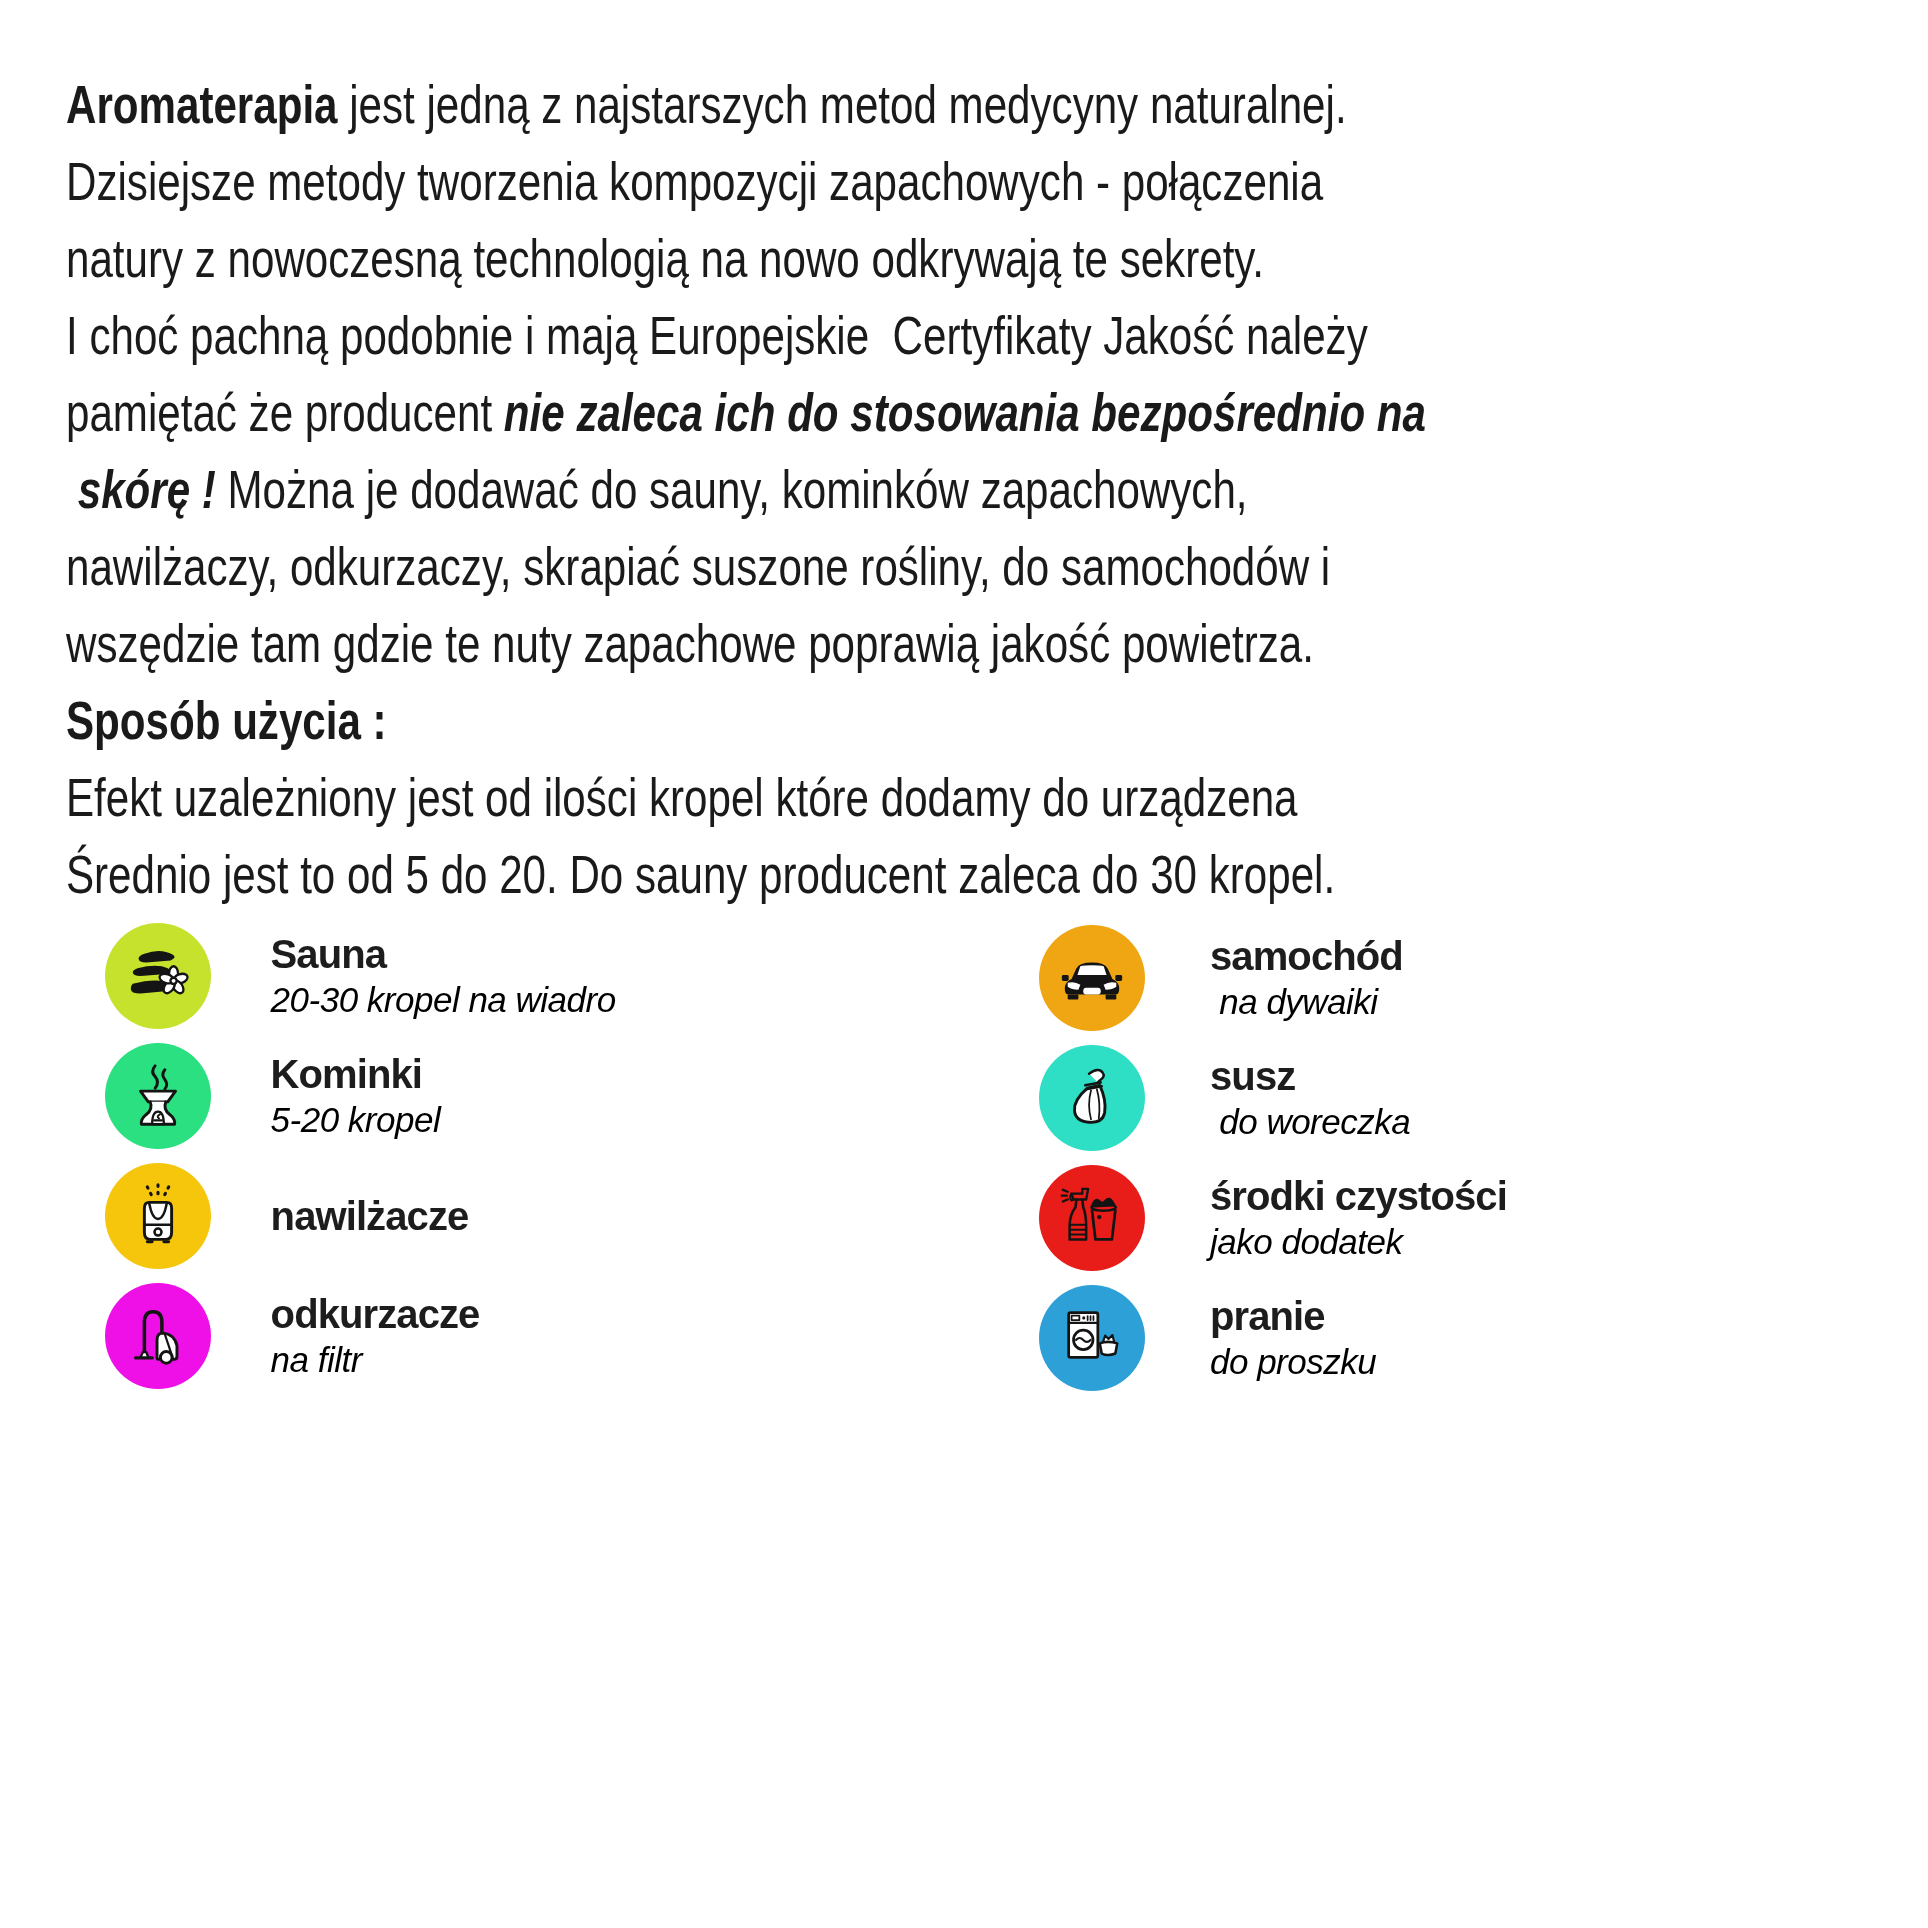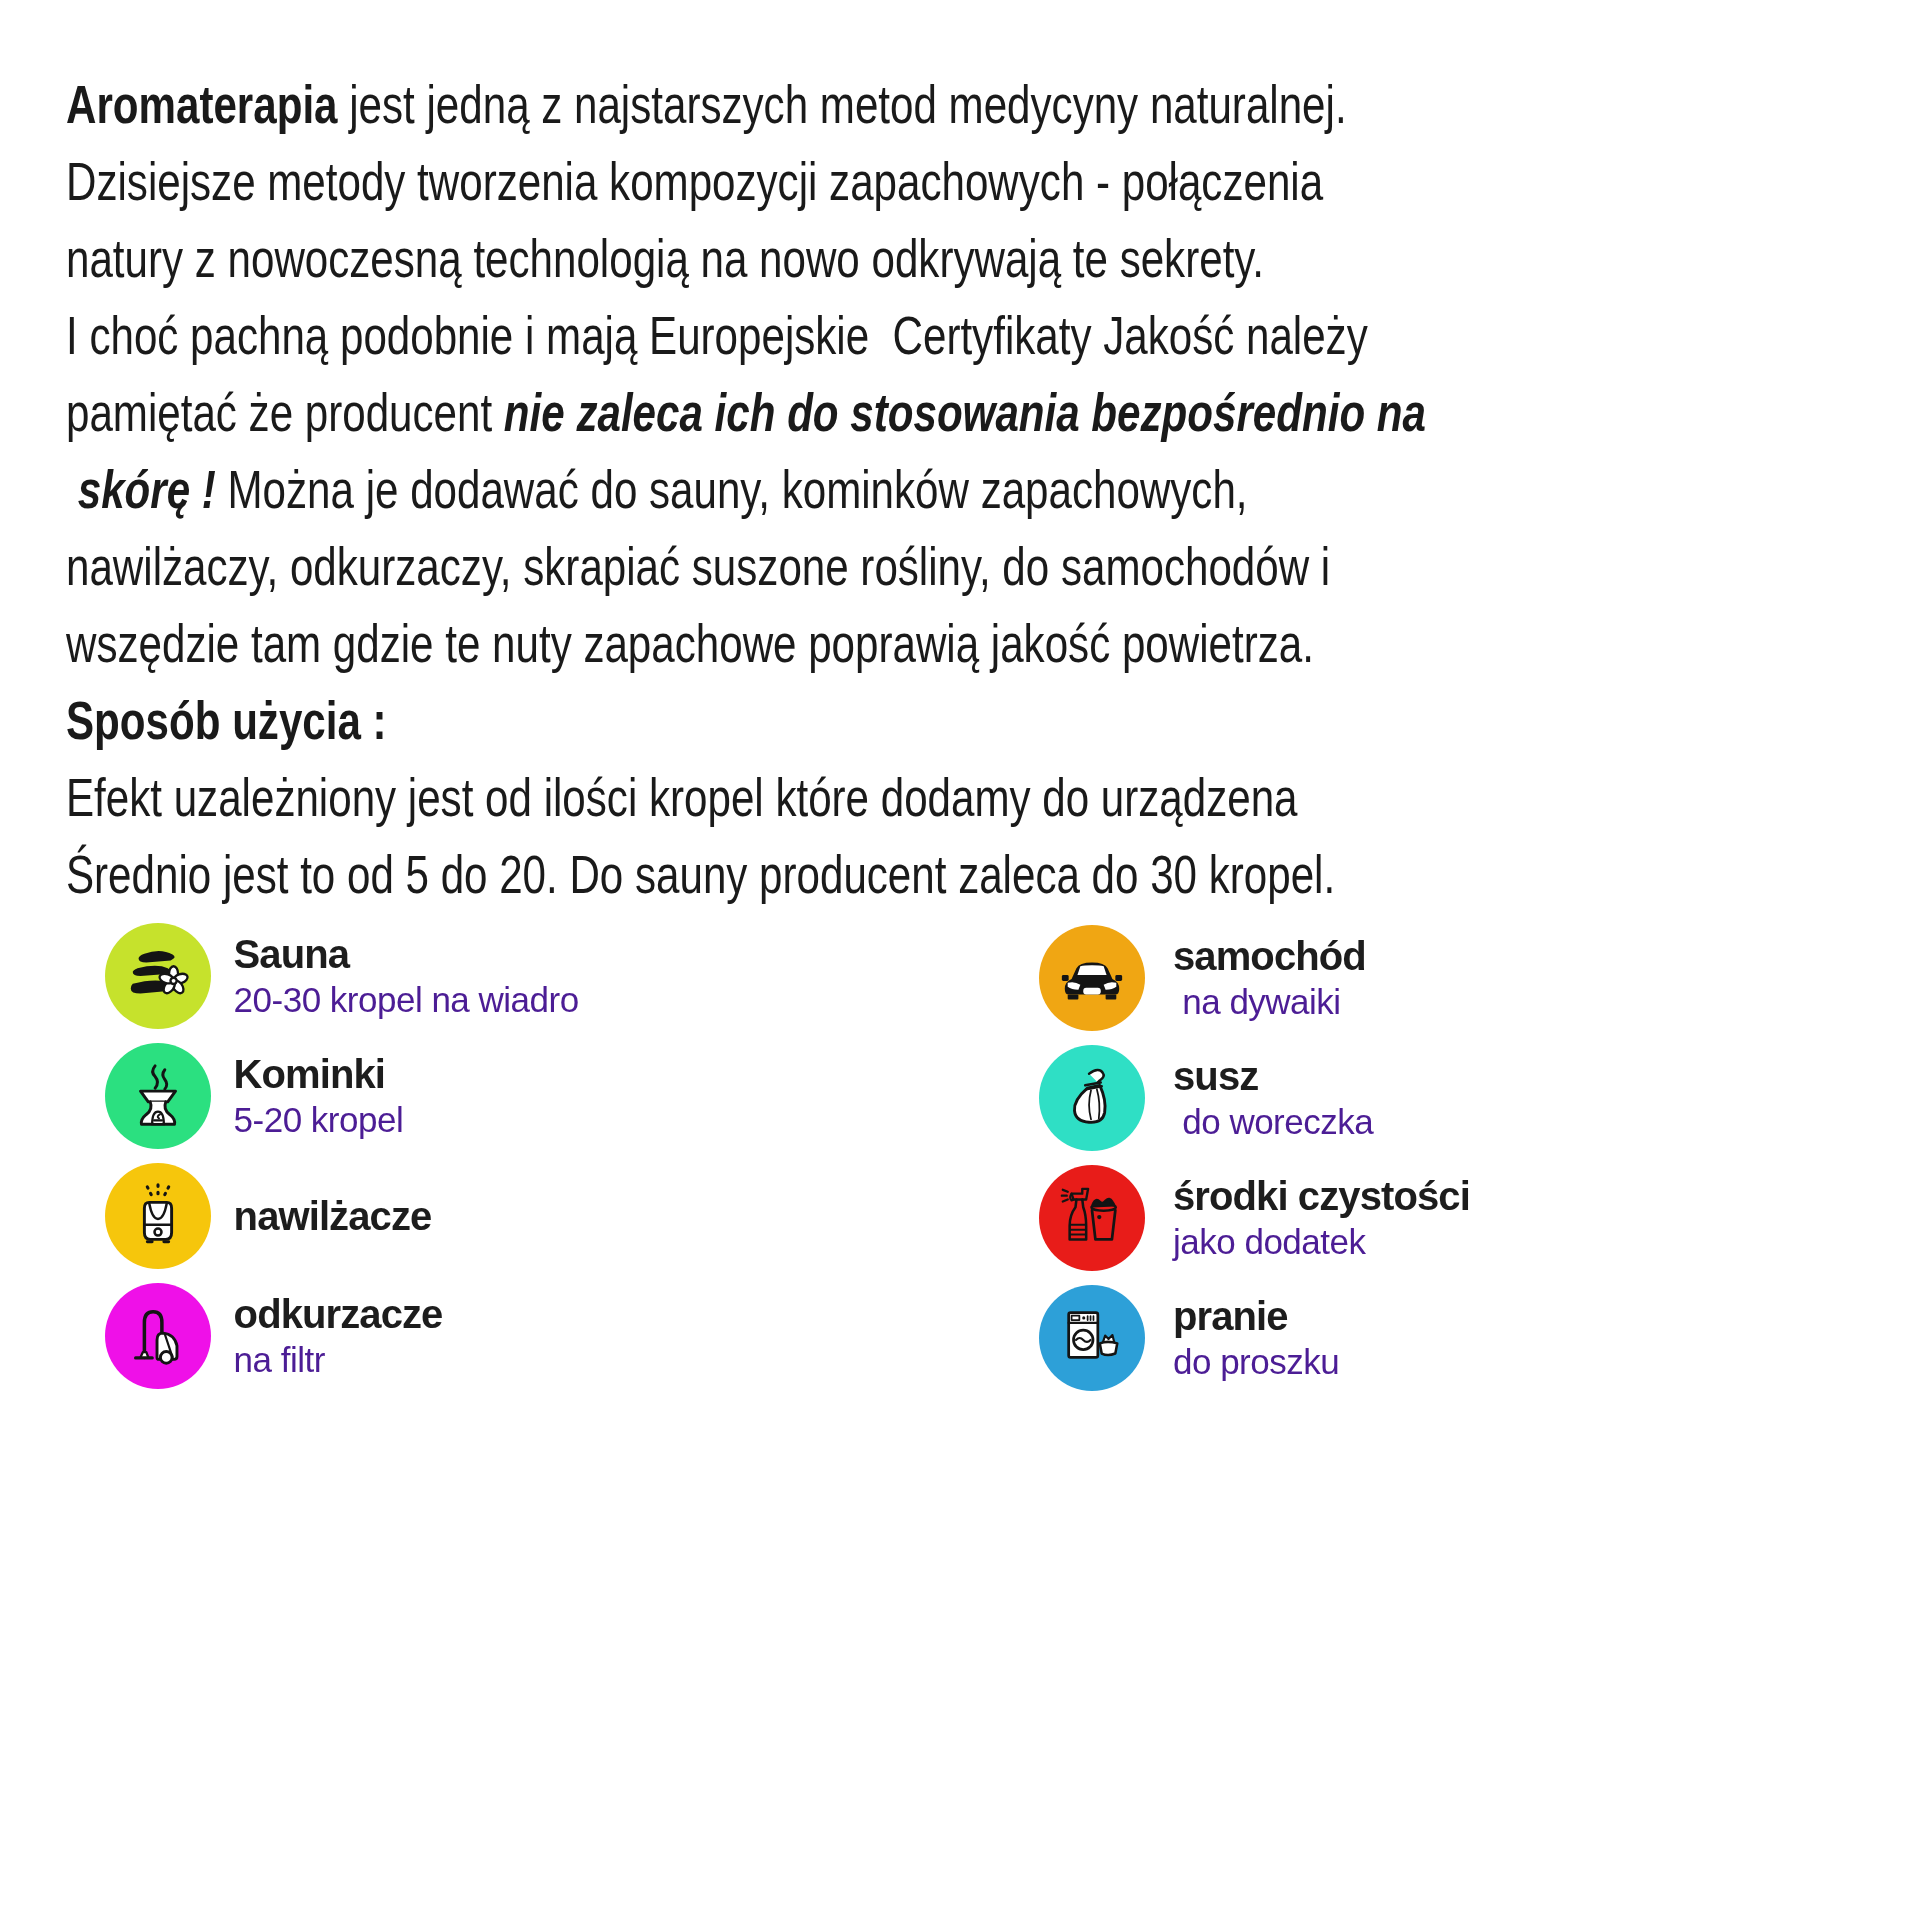--- a/index.html
+++ b/index.html
@@ -15,23 +15,23 @@
 
   
   .col{position:absolute;display:flex;flex-direction:column;gap:14px;}
   .col-left{left:105px;top:923px;}
   .col-right{left:1039px;top:925px;}
   .item{display:flex;align-items:center;gap:22.6px;}
   .col-right .item{gap:28px;}
   .badge{width:106px;height:106px;border-radius:50%;flex:0 0 auto;
          display:flex;align-items:center;justify-content:center;}
   .badge svg{width:70px;height:70px;display:block;}
-  .labels{display:flex;flex-direction:column;justify-content:center;}
+  .labels{display:flex;flex-direction:column;justify-content:center;margin-left:37px;}
   .title{font-size:40px;line-height:47px;font-weight:bold;color:#1d1d1d;letter-spacing:-0.9px;white-space:pre;}
-  .subtitle{font-size:35px;line-height:43px;color:#4c1d95;letter-spacing:-0.5px;white-space:pre;}
+  .subtitle{font-size:35px;line-height:43px;font-style:italic;color:#000000;letter-spacing:-0.5px;white-space:pre;}
 </style>
 </head>
 <body>
 
 <div id="canvas">
 
   <section class="intro">
     <div class="line"><span class="b">Aromaterapia</span><span> jest jedną z najstarszych metod medycyny naturalnej.</span></div>
     <div class="line"><span>Dzisiejsze metody tworzenia kompozycji zapachowych - połączenia</span></div>
     <div class="line"><span>natury z nowoczesną technologią na nowo odkrywają te sekrety.</span></div>

